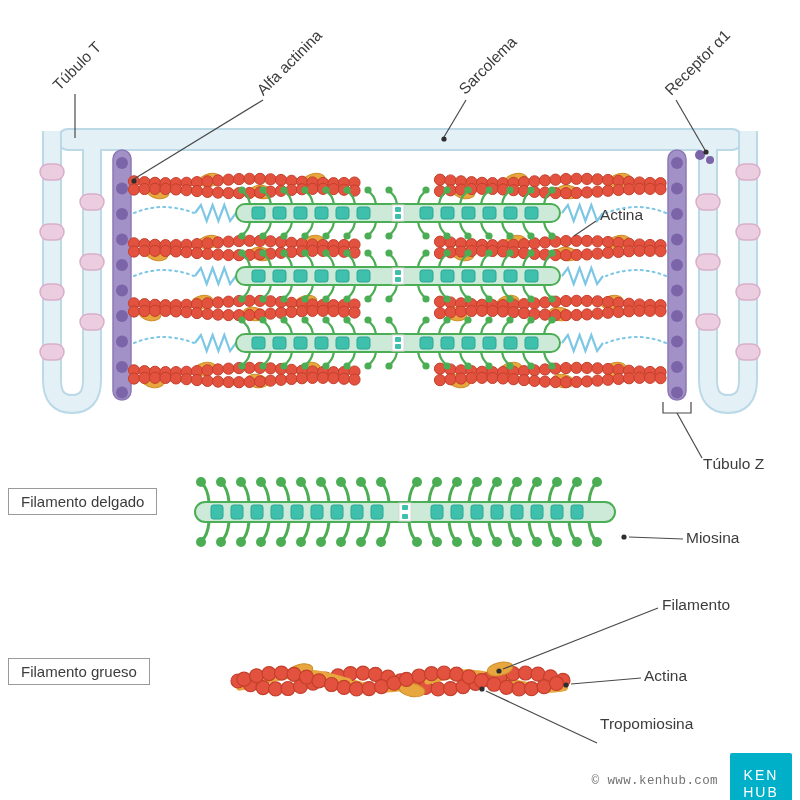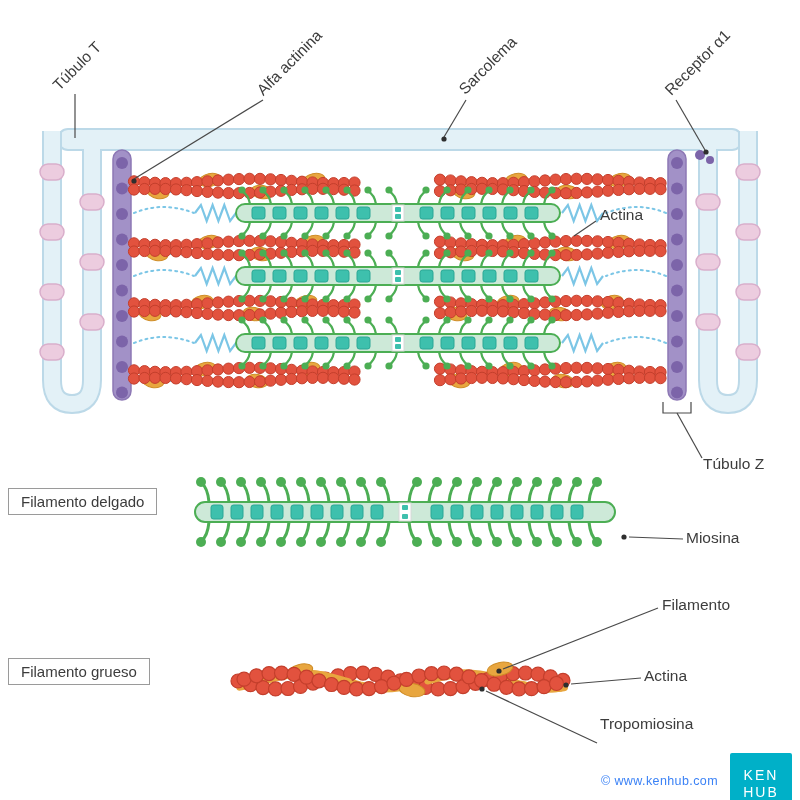--- a/index.html
+++ b/index.html
@@ -3,21 +3,21 @@
 <meta charset="utf-8">
 <style>
   html,body{margin:0;padding:0;background:#fff;}
   body{width:800px;height:800px;font-family:"Liberation Sans",sans-serif;color:#3c3c3c;}
   .canvas{position:relative;width:800px;height:800px;overflow:hidden;background:#fff;}
   #diagram{position:absolute;left:0;top:0;}
   .lbl{position:absolute;font-size:15.5px;color:#3c3c3c;white-space:nowrap;}
   .rot{transform:rotate(-45deg);transform-origin:0 100%;}
   .lblbox{position:absolute;font-size:15px;color:#3c3c3c;background:#fff;border:1.5px solid #9a9a9a;padding:4px 12px;white-space:nowrap;}
   .logo{position:absolute;left:730px;top:727px;width:62px;height:62px;color:#fff;display:flex;flex-direction:column;align-items:center;justify-content:center;font-size:14px;letter-spacing:2px;line-height:1.25;border-radius:2px;}
-  .copy{position:absolute;right:82px;top:774px;font-size:12.5px;color:#3b82f6;letter-spacing:.4px;}
+  .copy{position:absolute;right:82px;top:774px;font-size:12.5px;color:#737373;letter-spacing:.4px;font-family:Liberation Mono, monospace;}
 </style>
 </head>
 <body>
 
 <div class="canvas">
   <svg id="diagram" width="800" height="800" viewBox="0 0 800 800">
       <g>
         <rect x="58" y="129" width="684" height="21" rx="10" fill="#e3f1f7" stroke="#bcd9e8" stroke-width="2"></rect>
         <path d="M52,131 L52,380 Q52,404 72,404 Q92,404 92,380 L92,149" fill="none" stroke="#bcd9e8" stroke-width="20"></path>
         <path d="M52,131 L52,380 Q52,404 72,404 Q92,404 92,380 L92,149" fill="none" stroke="#e3f1f7" stroke-width="16"></path>

